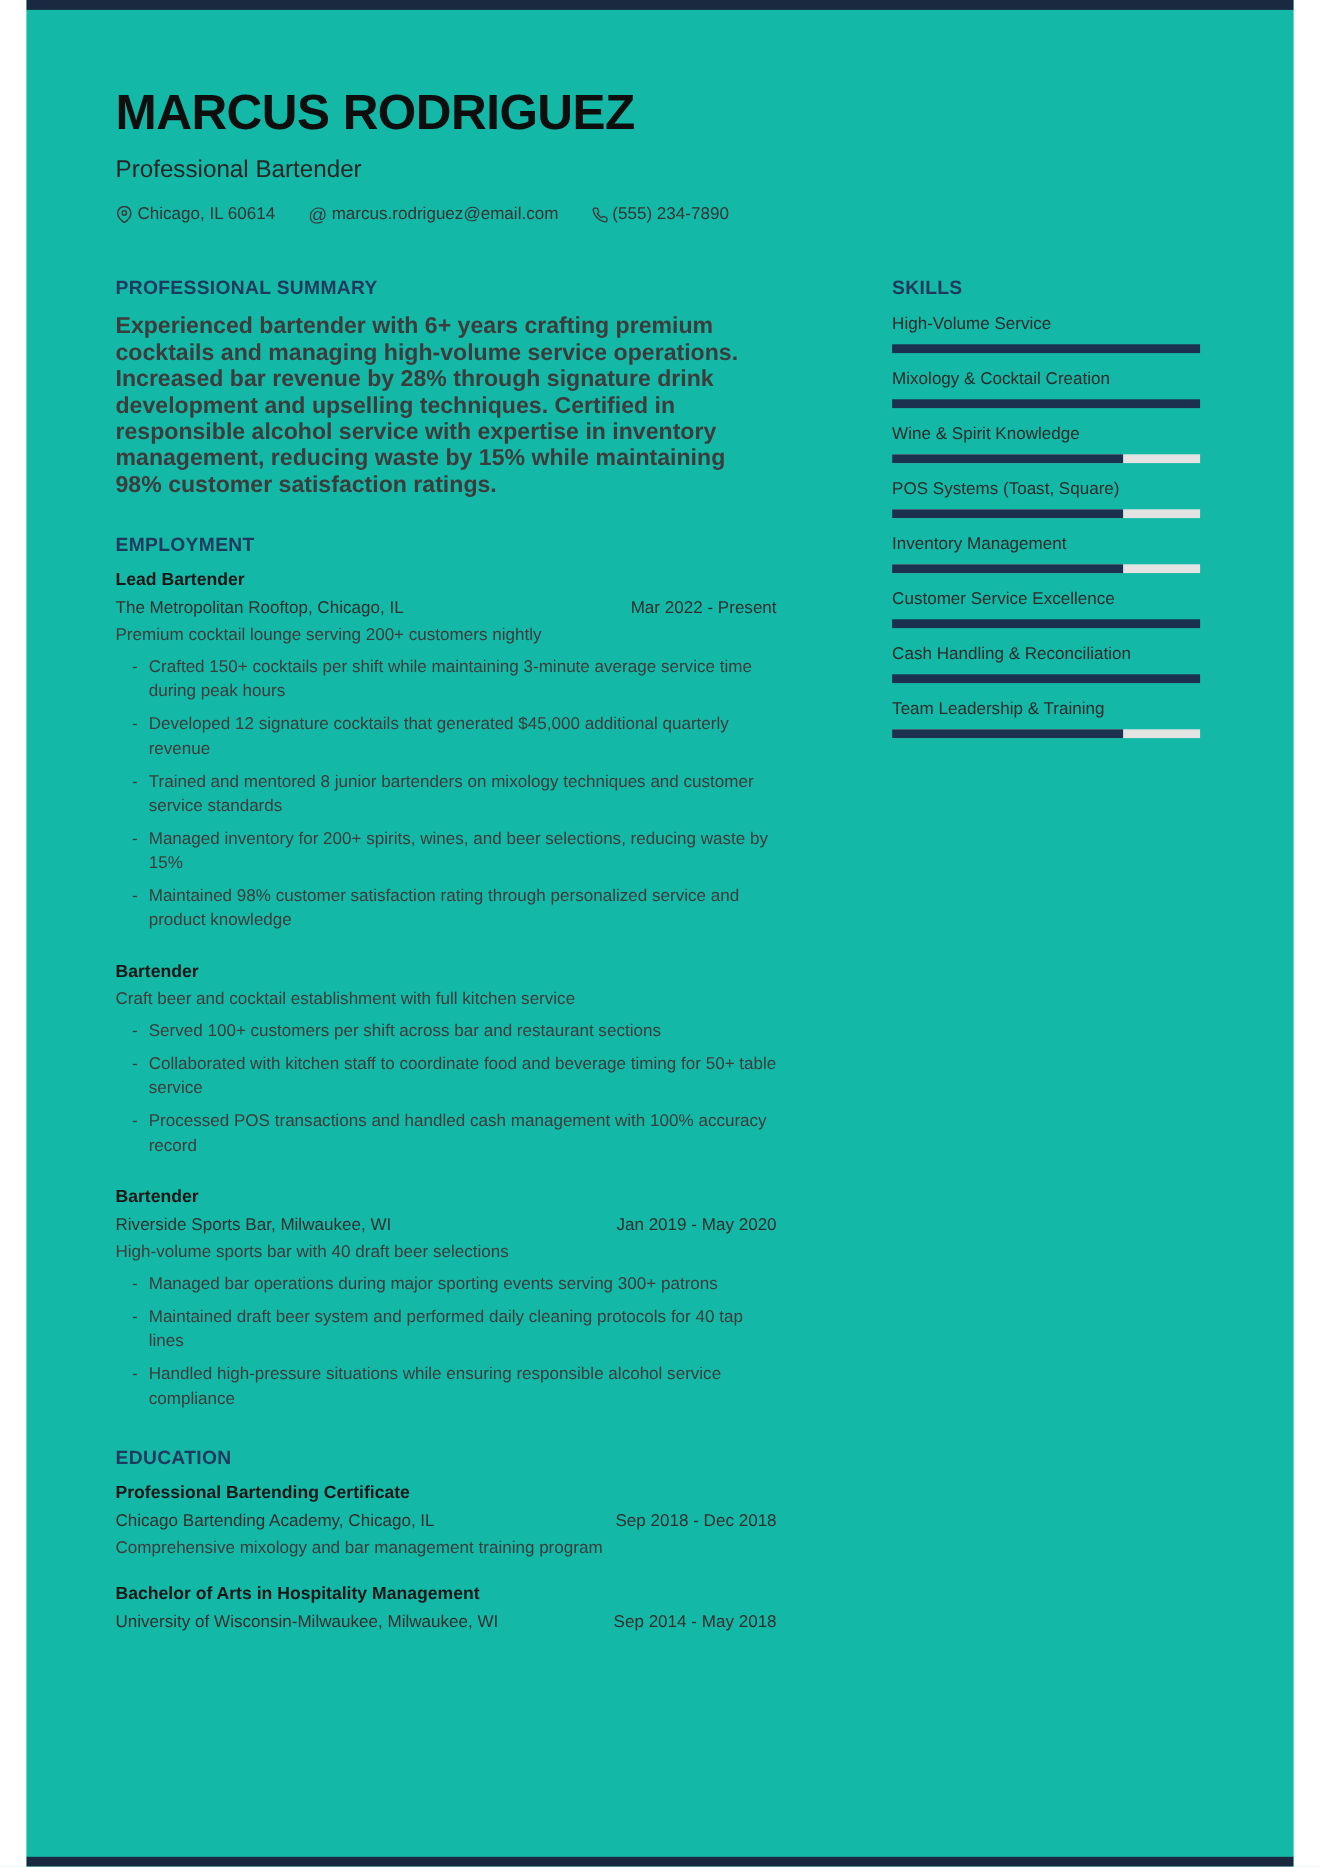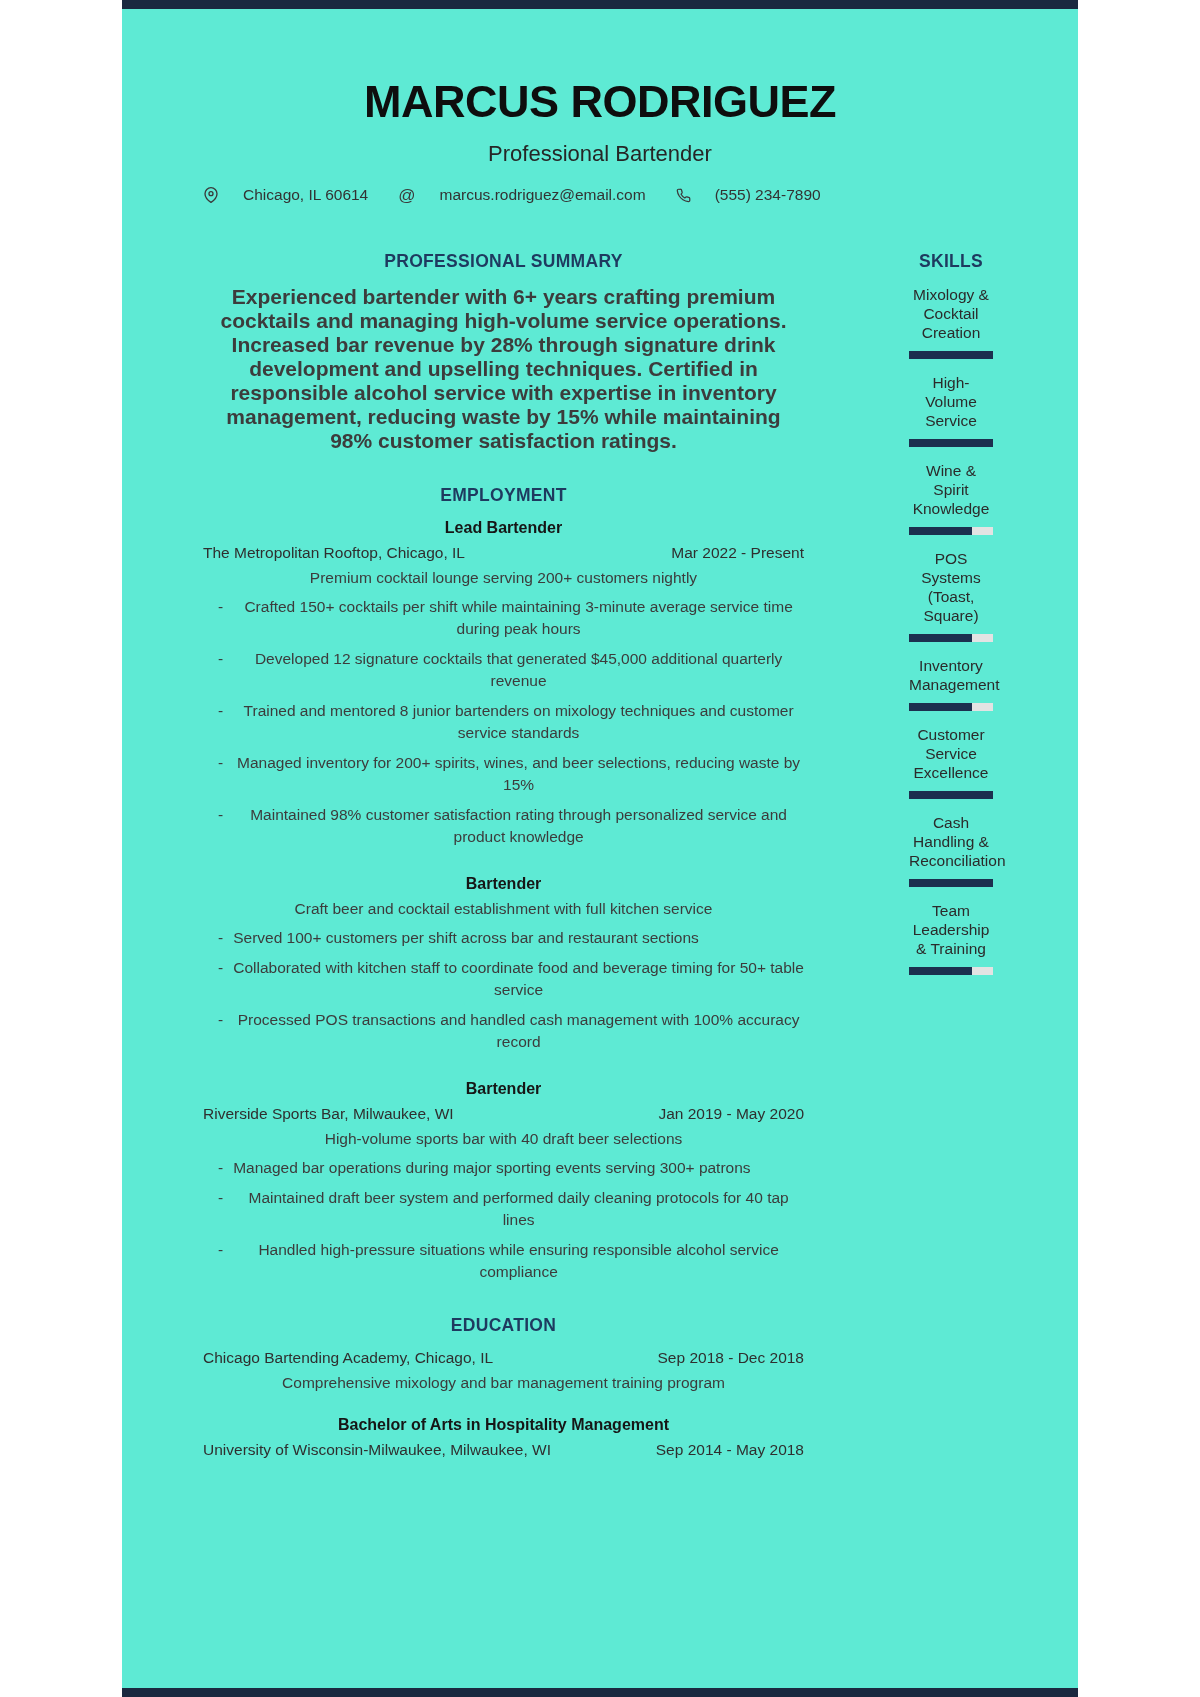--- a/index.html
+++ b/index.html
@@ -12,26 +12,25 @@
     --sub:#2f2f2f;
   }
   *{margin:0;padding:0;box-sizing:border-box;}
   html,body{background:#ffffff;}
   body{
     font-family:"Liberation Sans","DejaVu Sans",sans-serif;
     color:var(--body);
   }
   .page{
     position:relative;
-    width:956px;
+    width:1152px;
     height:1697px;
     margin:0 auto;
-    background:#5eead4;
+    background:#14b8a6;
     overflow:hidden;
-    text-align:center;
   }
   .edge-bar{
     position:absolute;
     left:0;
     width:100%;
     height:9px;
     background:var(--edge);
   }
   .edge-bar.top{top:0;}
   .edge-bar.bottom{bottom:0;}
@@ -51,21 +50,21 @@
     color:#262626;
   }
   .contact-row{
     margin-top:19px;
     display:flex;
     align-items:center;
     gap:30px;
     font-size:15.5px;
     color:#333333;
   }
-  .contact-item{display:flex;align-items:center;gap:24px;}
+  .contact-item{display:flex;align-items:center;gap:4px;}
   .contact-item .icn{display:inline-flex;align-items:center;color:#3a3a3a;}
   .at-glyph{font-size:17px;font-weight:400;line-height:1;}
 
   
   .columns{
     display:flex;
     margin-top:47px;
     padding:0 85px 0 81px;
   }
   .col-left{width:601px;flex:0 0 601px;}
@@ -233,20 +232,21 @@
             <li class="bullet">Maintained draft beer system and performed daily cleaning protocols for 40 tap lines</li>
             <li class="bullet">Handled high-pressure situations while ensuring responsible alcohol service compliance</li>
           </ul>
         </div>
       </div>
 
       <div class="section">
         <div class="section-heading">EDUCATION</div>
 
         <div class="edu">
+          <div class="job-title">Professional Bartending Certificate</div>
           <div class="meta-row">
             <span class="place">Chicago Bartending Academy, Chicago, IL</span>
             <span class="dates">Sep 2018 - Dec 2018</span>
           </div>
           <div class="job-desc">Comprehensive mixology and bar management training program</div>
         </div>
 
         <div class="edu">
           <div class="job-title">Bachelor of Arts in Hospitality Management</div>
           <div class="meta-row">
@@ -256,27 +256,27 @@
 
         </div>
       </div>
 
     </div>
 
     <div class="col-right">
       <div class="section-heading">SKILLS</div>
 
       <div class="skill">
+        <div class="skill-label">High-Volume Service</div>
+        <div class="skill-track">
+            <div class="skill-fill" style="width: 100%;"></div>
+          </div>
+      </div>
+      <div class="skill">
         <div class="skill-label">Mixology &amp; Cocktail Creation</div>
-        <div class="skill-track">
-            <div class="skill-fill" style="width: 100%;"></div>
-          </div>
-      </div>
-      <div class="skill">
-        <div class="skill-label">High-Volume Service</div>
         <div class="skill-track">
             <div class="skill-fill" style="width: 100%;"></div>
           </div>
       </div>
       <div class="skill">
         <div class="skill-label">Wine &amp; Spirit Knowledge</div>
         <div class="skill-track">
             <div class="skill-fill" style="width: 75%;"></div>
           </div>
       </div>

